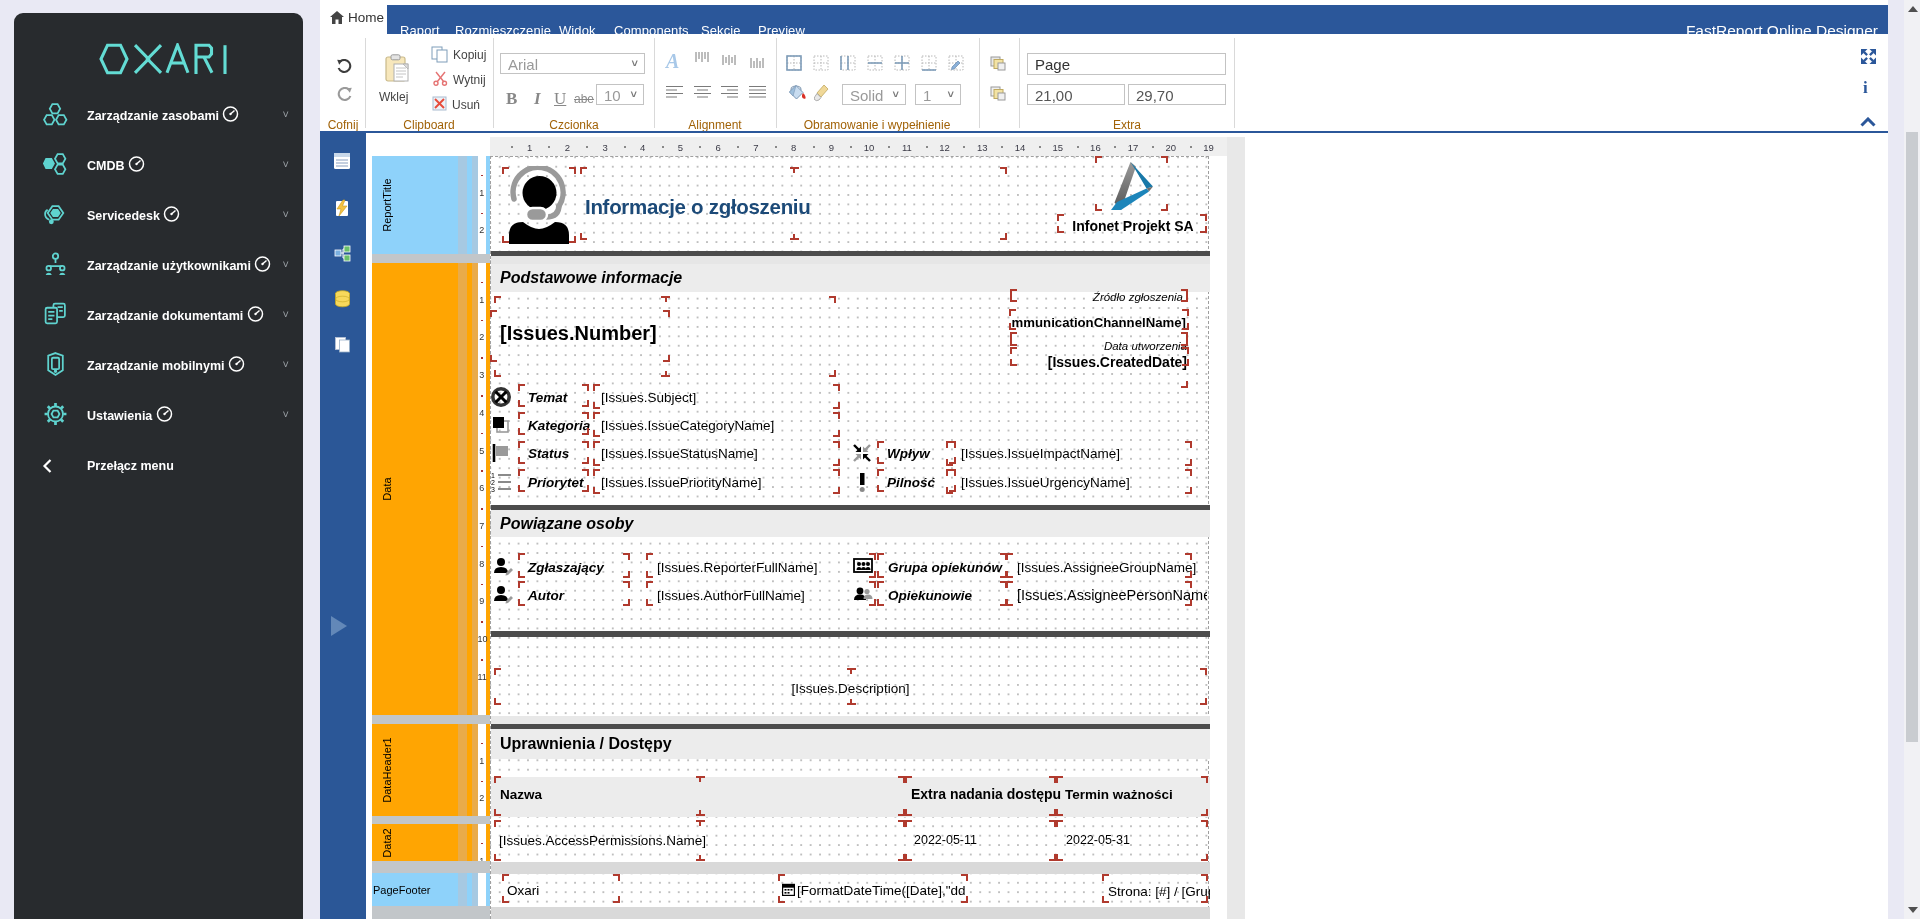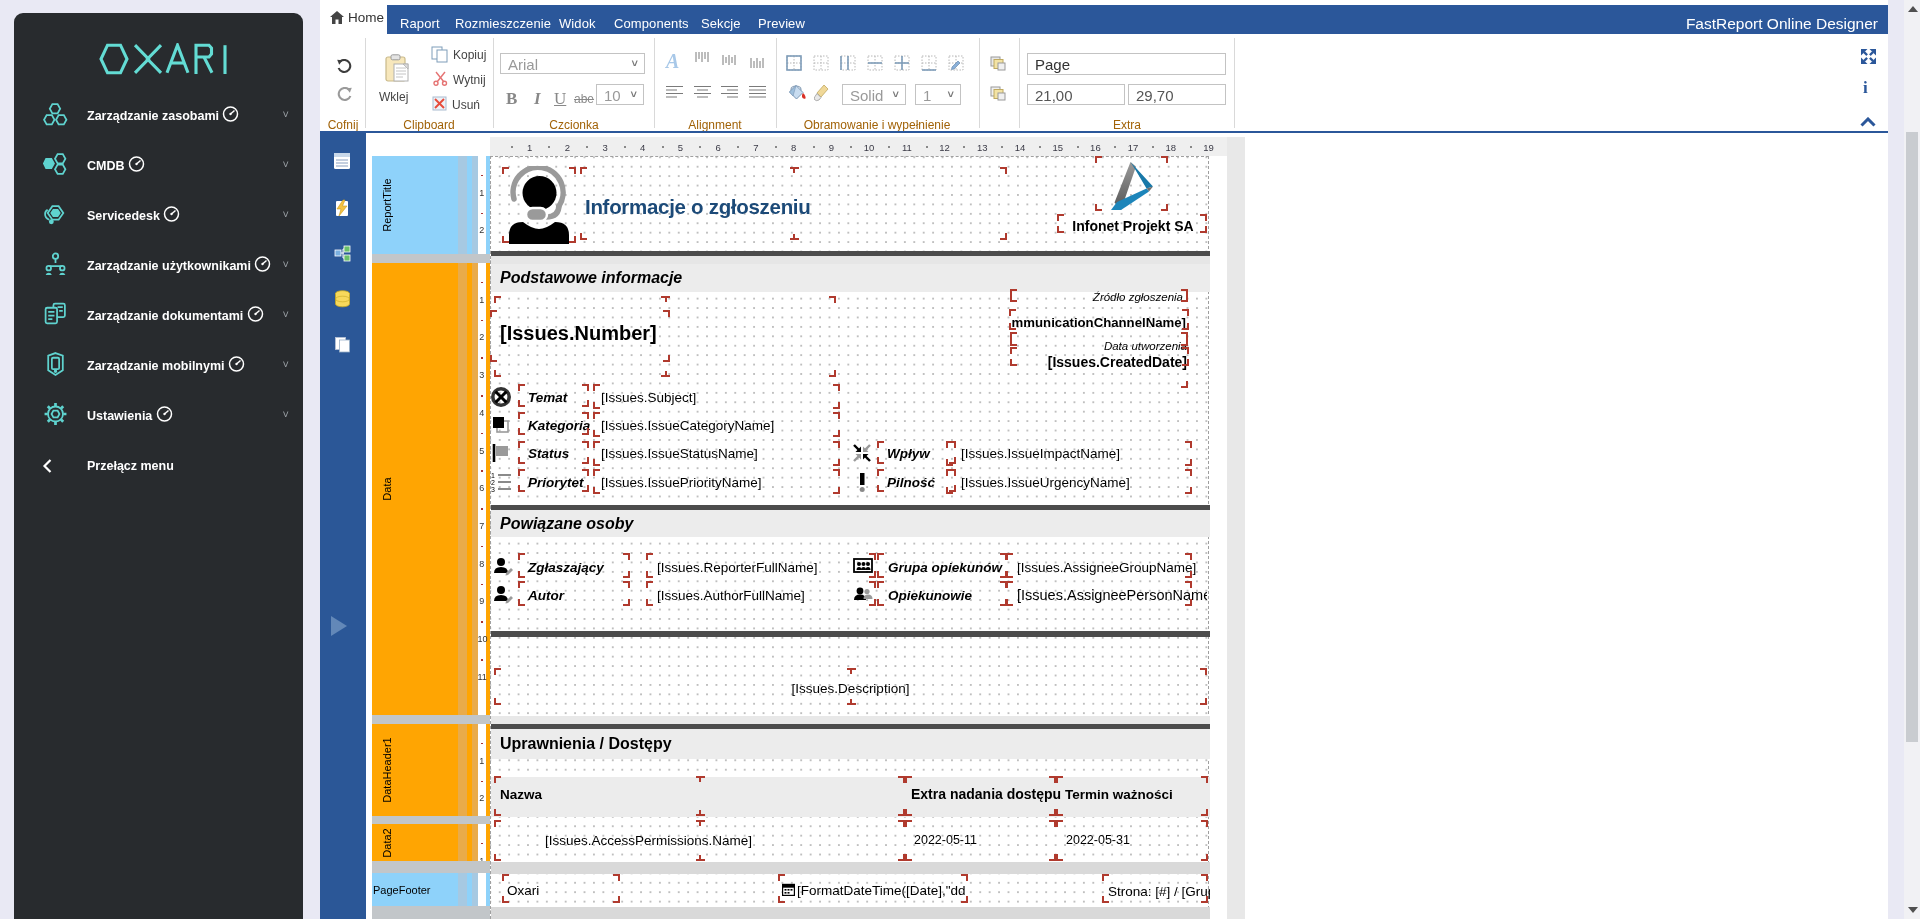--- a/index.html
+++ b/index.html
@@ -7,21 +7,21 @@
   .abs { position:absolute; }
   
   #sidebar { position:absolute; left:14px; top:13px; width:289px; height:906px; background:#282b2e; border-radius:9px 9px 0 0; }
   .mitem { position:absolute; left:0; width:100%; height:40px; }
   .mitem .txt { position:absolute; left:73px; top:50%; transform:translateY(-50%); color:#fff; font-weight:bold; font-size:12.5px; letter-spacing:0; white-space:nowrap; }
   .mitem .chev { position:absolute; right:14px; top:50%; transform:translateY(-50%); color:#9aa0a5; font-size:11px; }
   .micon { position:absolute; left:29px; top:50%; transform:translateY(-50%); width:25px; height:25px; }
   
   #designer { position:absolute; left:320px; top:0; width:1568px; height:919px; background:#fff; }
   #tabbar { position:absolute; left:0; top:5px; width:100%; height:29px; background:#2b579a; }
-  .tab { position:absolute; top:4px; height:33px; line-height:29px; color:#fff; font-size:13px; letter-spacing:0.1px; }
+  .tab { position:absolute; top:11px; height:33px; line-height:29px; color:#fff; font-size:13px; letter-spacing:0.1px; }
   #hometab { position:absolute; left:0; top:0; width:67px; height:34px; background:#fff; z-index:3; }
   #ribbon { position:absolute; left:0; top:34px; width:100%; height:97px; background:#fff; }
   .vsep { position:absolute; top:4px; height:90px; width:1px; background:#d9d9d9; }
   .glabel { position:absolute; top:84px; width:200px; text-align:center; font-size:12px; color:#a16207; }
   .combo { position:absolute; border:1px solid #c3c3c3; background:#fff; color:#999; font-size:15px; }
   .combo .cv { position:absolute; left:7px; top:50%; transform:translateY(-50%); }
   .combo .ch { position:absolute; right:6px; top:50%; transform:translateY(-62%); color:#777; font-size:11px; font-weight:bold; }
   .rbtxt { position:absolute; font-size:12px; color:#444; }
   
   #content { position:absolute; left:0px; top:133px; width:1568px; height:786px; background:#fff; }
@@ -529,21 +529,21 @@
           <div class="rnum" style="left:492.26px;top:10px;">13</div>
           <div class="rdot" style="left:473.4px;top:9px;"></div>
           <div class="rnum" style="left:529.9799999999999px;top:10px;">14</div>
           <div class="rdot" style="left:511.11999999999995px;top:9px;"></div>
           <div class="rnum" style="left:567.6999999999999px;top:10px;">15</div>
           <div class="rdot" style="left:548.8399999999999px;top:9px;"></div>
           <div class="rnum" style="left:605.42px;top:10px;">16</div>
           <div class="rdot" style="left:586.56px;top:9px;"></div>
           <div class="rnum" style="left:643.14px;top:10px;">17</div>
           <div class="rdot" style="left:624.28px;top:9px;"></div>
-          <div class="rnum" style="left:680.86px;top:10px;">18</div>
+          <div class="rnum" style="left:680.86px;top:10px;">20</div>
           <div class="rdot" style="left:662px;top:9px;"></div>
           <div class="rnum" style="left:718.5799999999999px;top:10px;">19</div>
           <div class="rdot" style="left:699.7199999999999px;top:9px;"></div>
         </div>
       <div id="bandcol">
           <div class="band" style="top:23px;height:98px;background:#8ed2fa;">
             <div class="abs" style="left:86px;top:0;width:8.5px;height:100%;background:#a6c9e2;"></div>
             <div class="abs" style="left:100px;top:0;width:5.5px;height:100%;background:#a6c9e2;"></div>
             <div class="abs" style="left:105.5px;top:0;width:8.5px;height:100%;background:#fff;"></div>
             <div class="abs" style="left:105.5px;top:31.72px;width:8.5px;text-align:center;font-size:9px;color:#333;">1</div>
@@ -756,21 +756,21 @@
 
         <div class="pgap" style="top:559px;height:8px;background:#e8e8e8;"></div>
         <div class="darkrule" style="top:567px;height:4.5px;"></div>
         <div class="sechead" style="top:571.5px;height:30.5px;">
             <span style="font-style:normal;">Uprawnienia / Dostępy</span>
           </div>
         <div class="pgap" style="top:620px;height:40px;background:#ececec;"></div>
         <div class="val" style="left:9px;top:636.5px;font-weight:bold;">Nazwa</div>
         <div class="val" style="left:420px;top:636.5px;font-weight:bold;font-size:14px;">Extra nadania dostępu</div>
         <div class="val" style="left:574px;top:636.5px;font-weight:bold;font-size:13.5px;">Termin ważności</div>
-        <div class="val" style="left:8px;top:683px;margin-left:46px;">[Issues.AccessPermissions.Name]</div>
+        <div class="val" style="left:8px;top:683px;">[Issues.AccessPermissions.Name]</div>
         <div class="val" style="left:423px;top:683px;font-size:12.5px;">2022-05-11</div>
         <div class="val" style="left:575px;top:683px;font-size:12.5px;">2022-05-31</div>
         <div class="pgap" style="top:705px;height:12px;background:#d9d9d9;"></div>
 
         <div class="val" style="left:16px;top:733px;">Oxari</div>
         <svg class="abs" style="left:291px;top:726px;" width="13" height="13" viewBox="0 0 13 13">
             <rect x="0.5" y="1.5" width="12" height="11" fill="#fff" stroke="#000" stroke-width="1.4"></rect>
             <rect x="0.5" y="1.5" width="12" height="3.2" fill="#000"></rect>
             <g fill="#000">
               <rect x="2.5" y="6" width="2" height="1.6"></rect>

